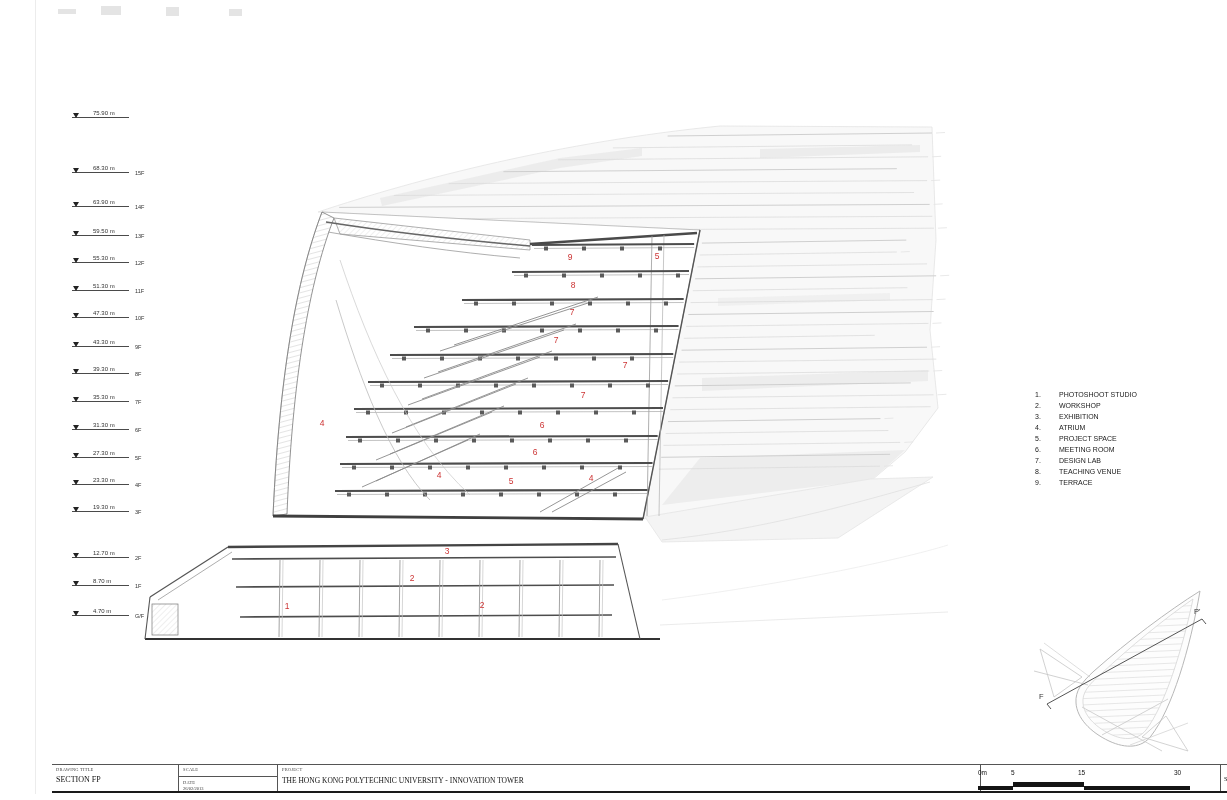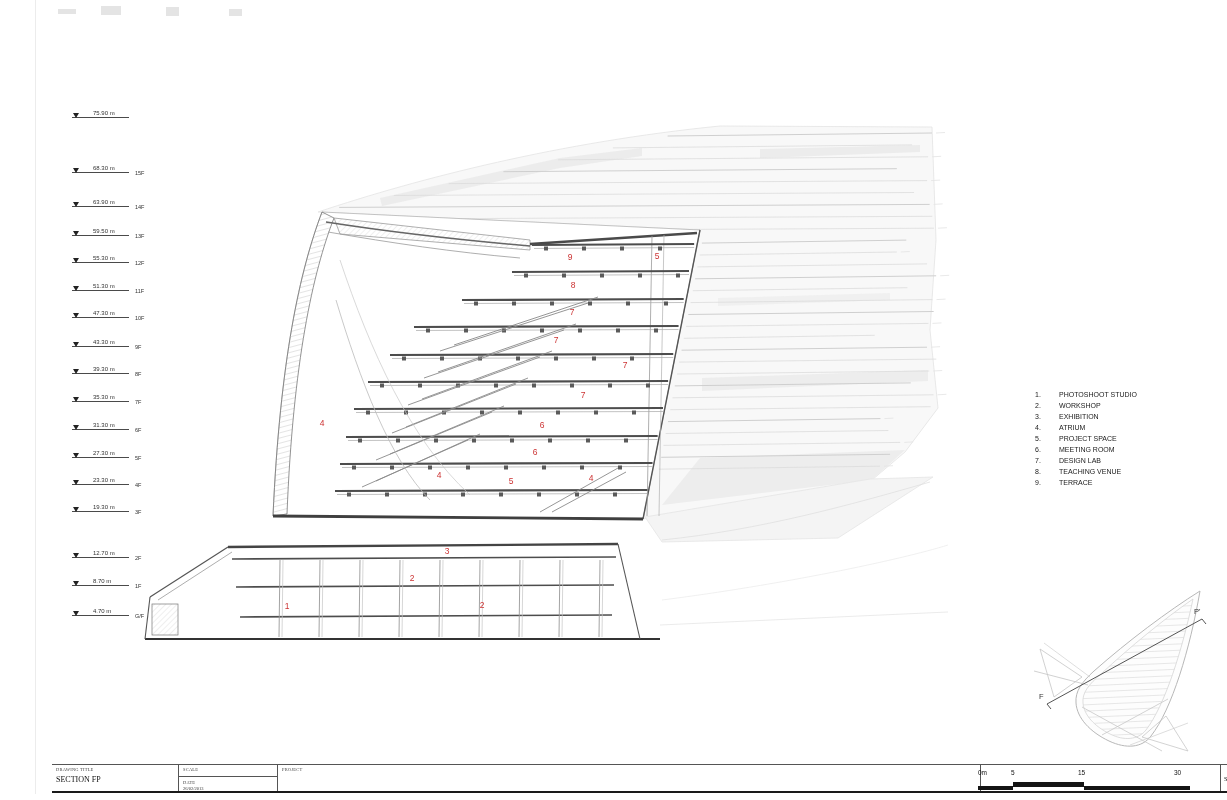--- a/index.html
+++ b/index.html
@@ -489,20 +489,21 @@
       <div class="tb-sub top">
         <div class="tb-label">SCALE</div>
       </div>
       <div class="tb-sub bot">
         <div class="tb-label">DATE</div>
         <div class="tb-date-val">26/02/2013</div>
       </div>
     </div>
     <div class="tb-cell" style="left:225px;width:703px">
       <div class="tb-label">PROJECT</div>
+      <div class="tb-value project">THE HONG KONG POLYTECHNIC UNIVERSITY - INNOVATION TOWER</div>
     </div>
     <div class="tb-cell" style="left:928px;width:240px"></div>
     <div class="tb-cell" style="left:1168px;width:21px">
       <div class="tb-sheetno">SE06</div>
     </div>
   </div>
 
   <div id="scalebar-labels">
       <span style="left: 0px;">0m</span>
       <span style="left: 33px;">5</span>

